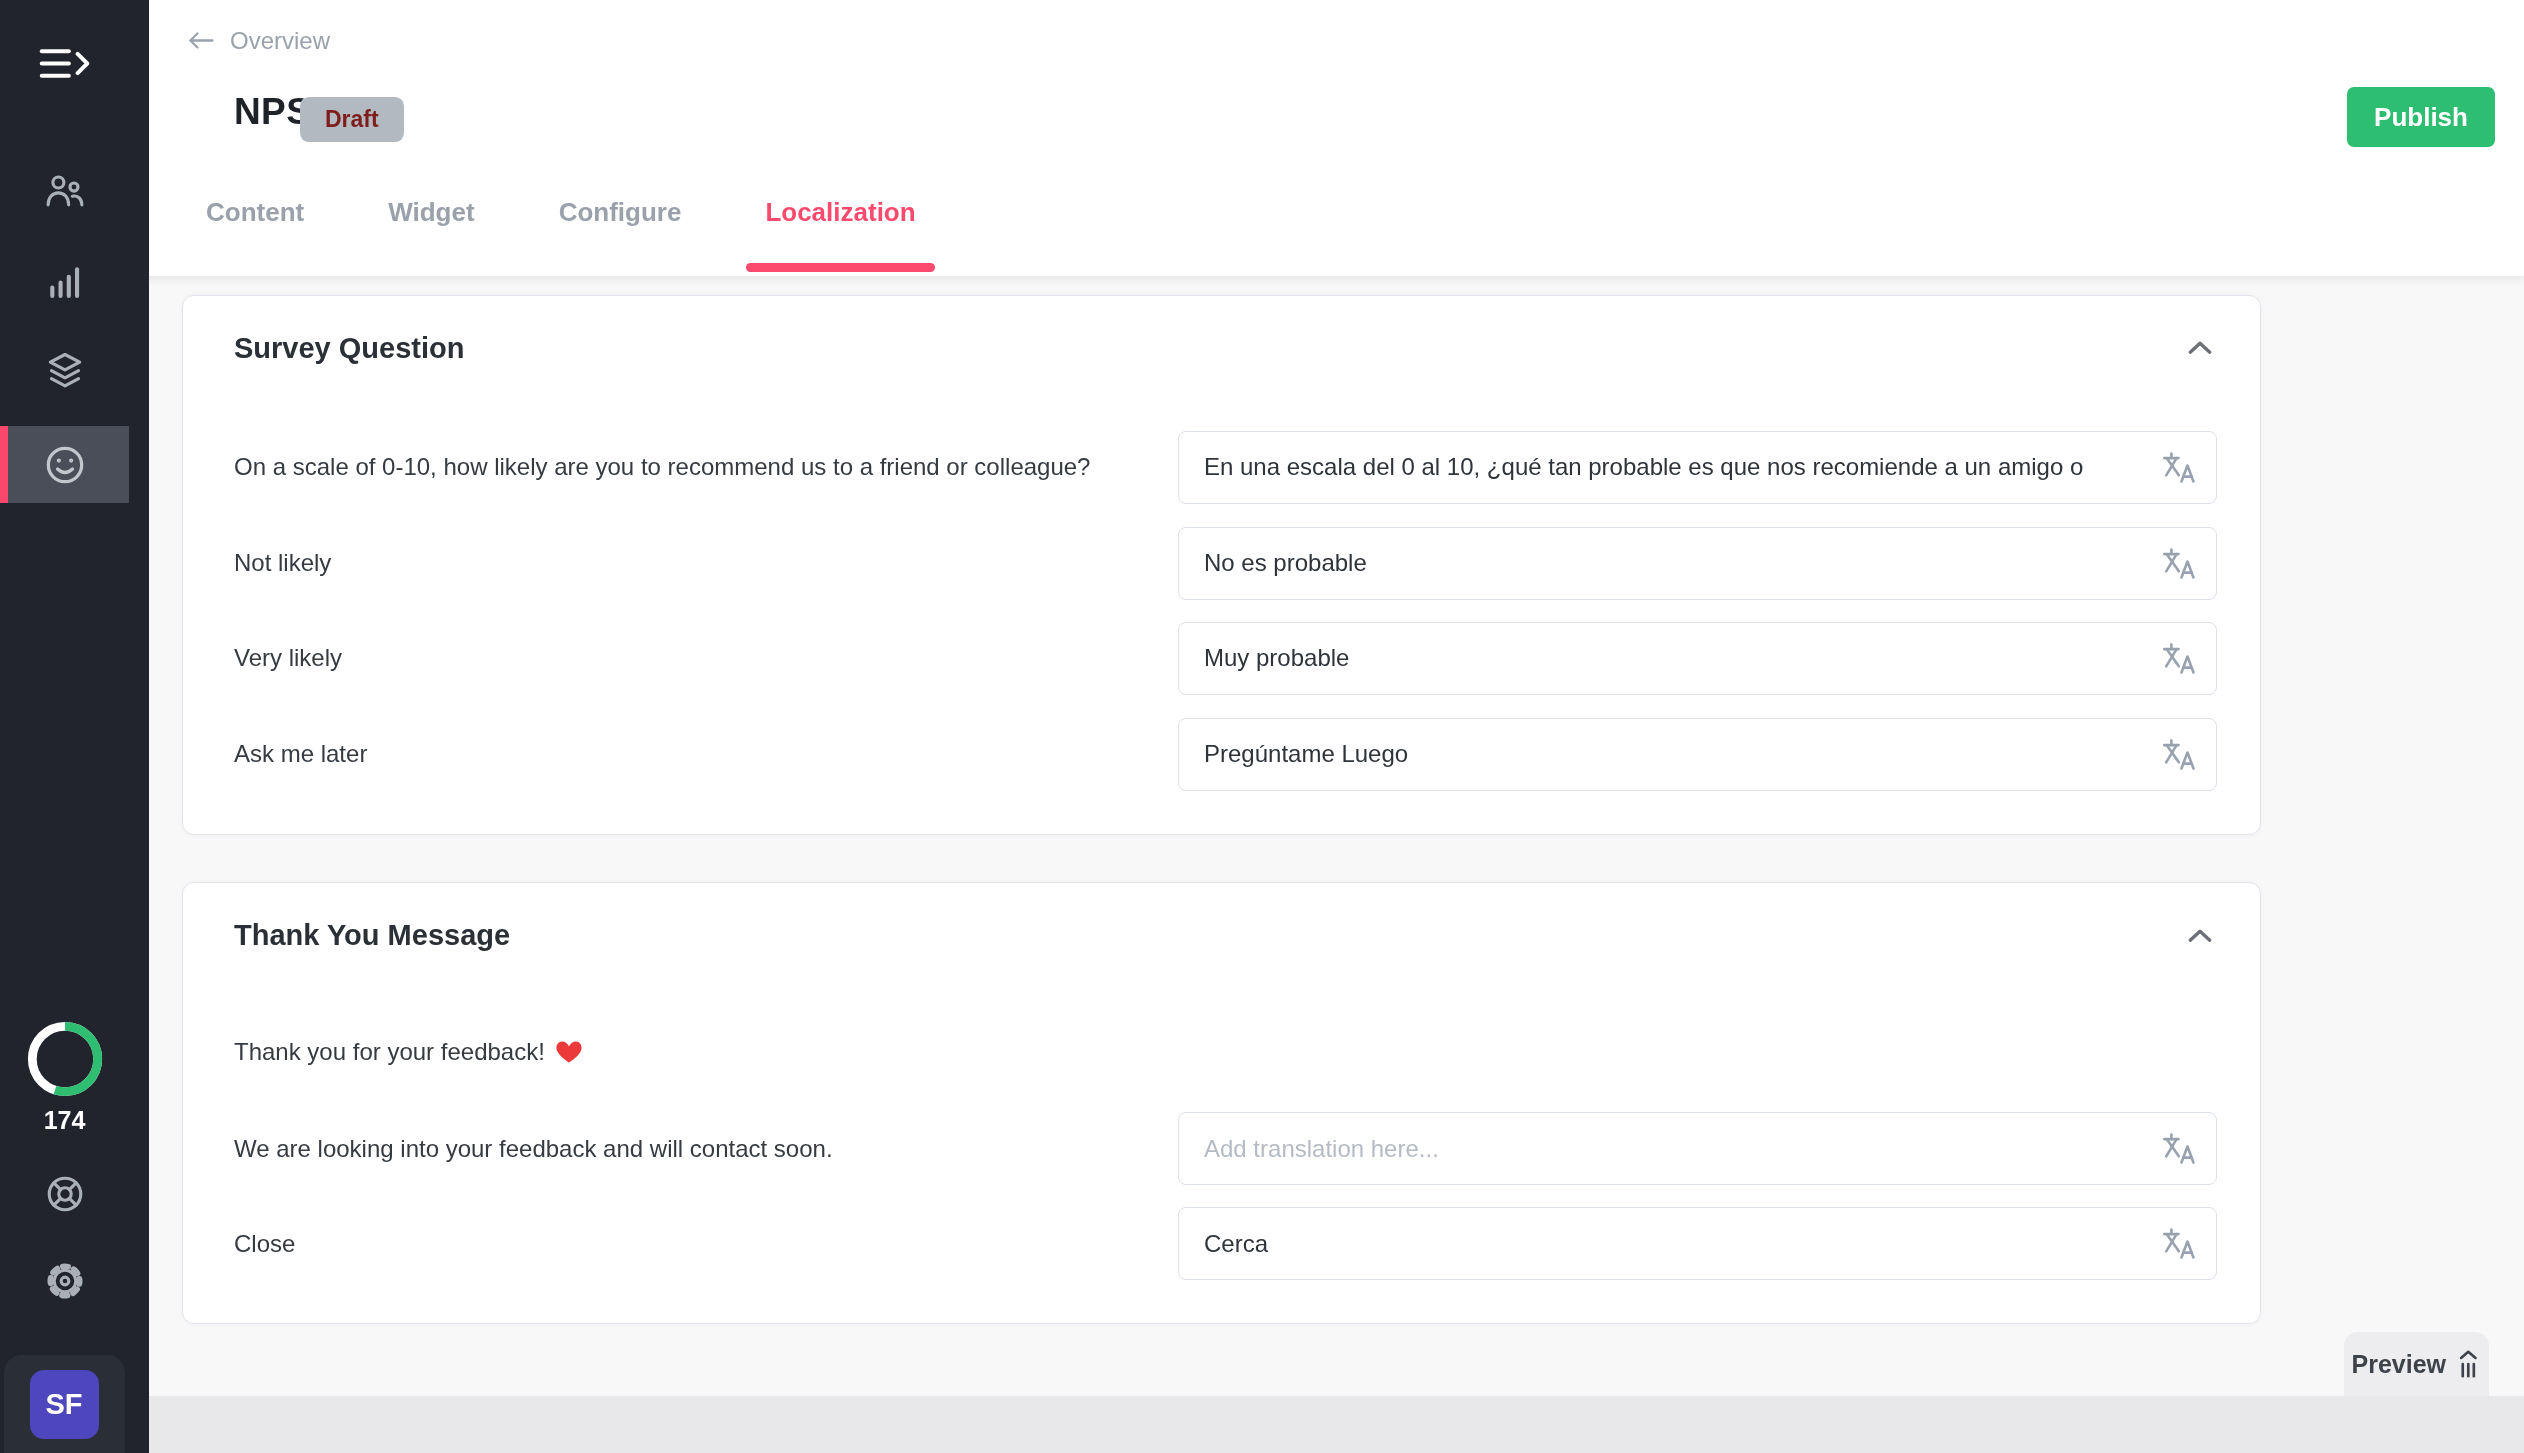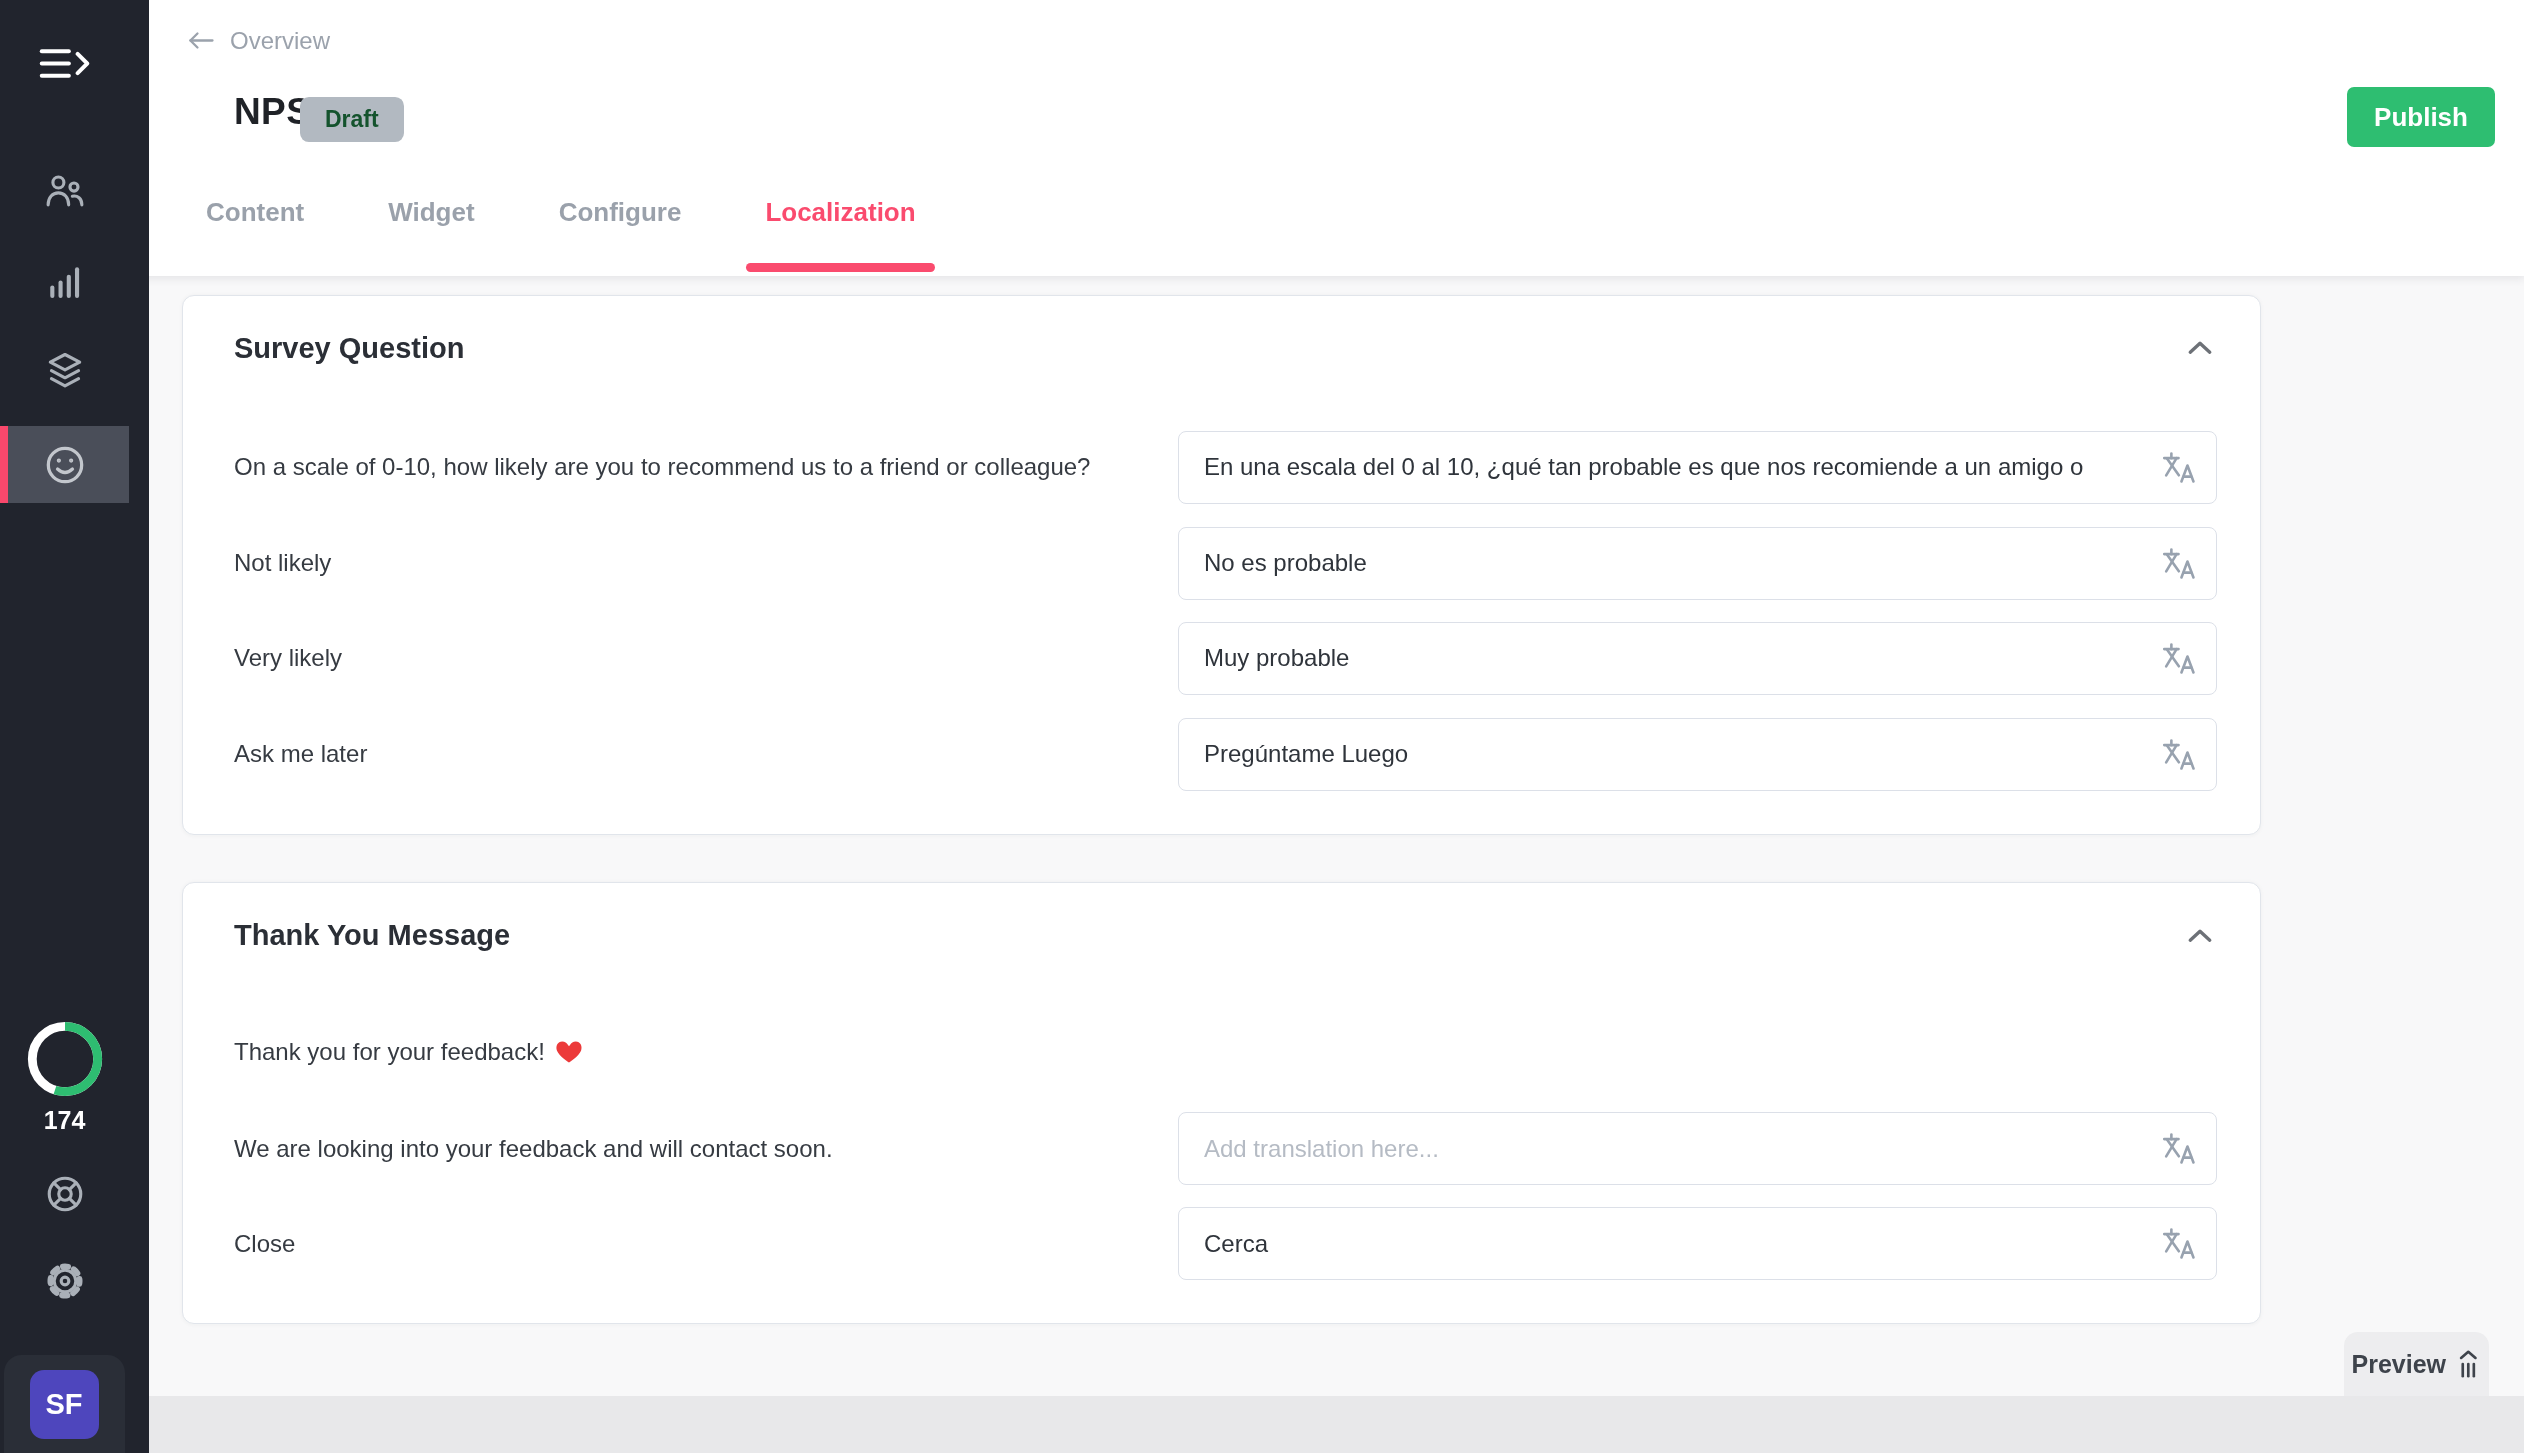--- a/index.html
+++ b/index.html
@@ -25,21 +25,21 @@
   .sb-count    { top:1105px; height:30px; color:#ffffff; font-size:25px; font-weight:700; }
   .sb-lifebuoy { top:1170px; height:48px; }
   .sb-gear     { top:1257px; height:48px; }
   .profile-box { position:absolute; left:3.5px; bottom:0; width:121px; height:99px; background:#2a2e37; border-radius:17.7px 17.7px 0 0; display:flex; justify-content:center; }
   .avatar { margin-top:15px; width:69px; height:69px; border-radius:14px; background:#4e46bd; color:#fff; font-size:29px; font-weight:700; display:flex; align-items:center; justify-content:center; cursor:pointer; }
 
   
   .header { position:absolute; left:129px; top:0; width:2396px; height:276px; background:#ffffff; box-shadow:0 2.7px 8.9px rgba(35,40,55,0.10); z-index:10; }
   .breadcrumb { position:absolute; left:57px; top:26.6px; display:flex; align-items:center; gap:14px; color:#9ba2ac; font-size:24px; cursor:pointer; }
   .page-title { position:absolute; left:61px; top:91px; font-size:37px; font-weight:700; color:#1f2227; letter-spacing:0.4px;margin-left:44px; }
-  .badge { position:absolute; left:171px; top:97px; height:45px; padding:16px 25px; background:#b2b9c1; border-radius:8.9px; color:#14532d; font-size:23px; font-weight:700; display:flex; align-items:center; }
+  .badge { position:absolute; left:171px; top:97px; height:45px; padding:16px 25px; background:#b2b9c1; border-radius:8.9px; color:#7f1d1d; font-size:23px; font-weight:700; display:flex; align-items:center; }
   .publish-btn { position:absolute; right:30px; top:87px; width:148px; height:60px; background:#2ebe71; border:none; border-radius:7px; color:#fff; font-size:26px; font-weight:700; font-family:inherit; display:flex; align-items:center; justify-content:center; cursor:pointer; }
   .tabs { position:absolute; left:77px; top:197px; display:flex; gap:84px; }
   .tab { position:relative; font-size:26px; font-weight:600; color:#9aa1ab; padding-bottom:53px; cursor:pointer; }
   .tab.active { color:#fa4b6e; font-weight:700; }
   .tab.active::after { content:""; position:absolute; left:-19.5px; right:-19.5px; top:66px; height:8.9px; border-radius:5.3px; background:#fa4b6e; }
 
   
   .content { position:absolute; left:129px; top:276px; width:2396px; height:1121px; background:#f8f8f9; }
   .card { position:absolute; left:53px; width:2079px; background:#fff; border:1.3px solid #e1e5eb; border-radius:12px; box-shadow:0 0.9px 4.4px rgba(35,40,50,0.04); }
   .card-sq { top:18.6px;  height:540px; }

